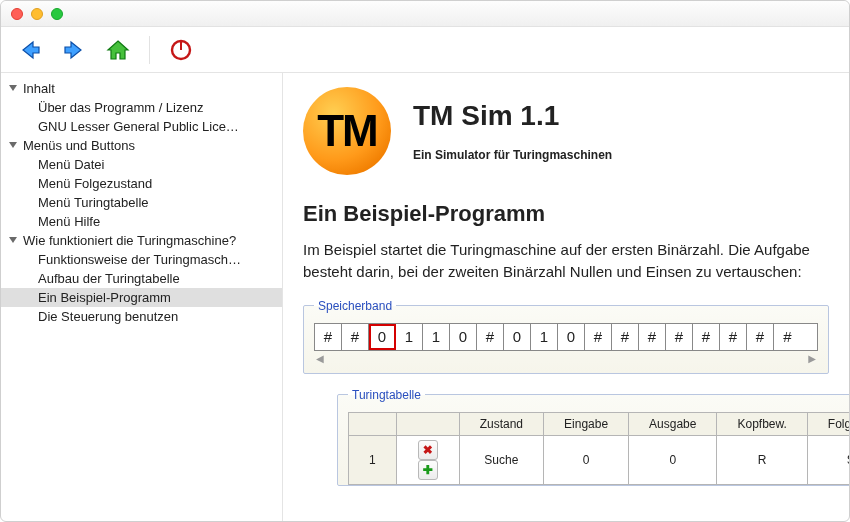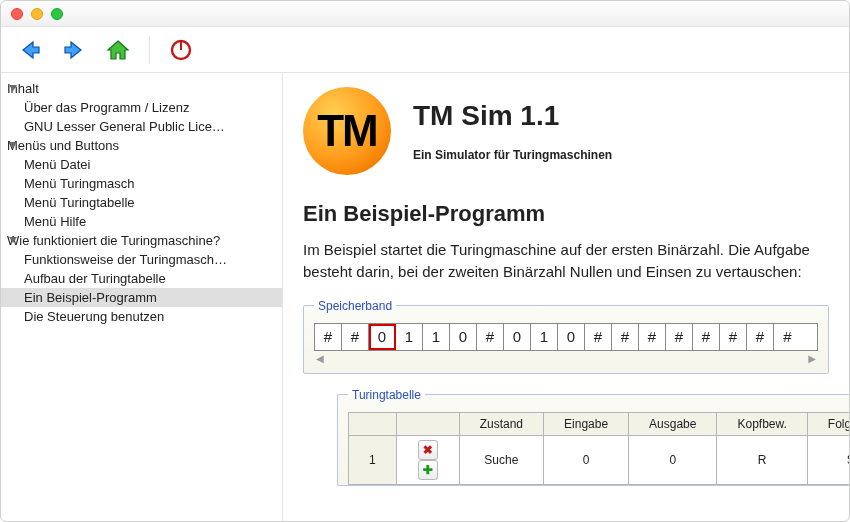--- a/index.html
+++ b/index.html
@@ -12,22 +12,22 @@
   .tl.yellow{ background:#ffbd2e; border:1px solid #e0a020; }
   .tl.green{ background:#28c840; border:1px solid #17a82c; }
   .toolbar { height: 46px; display:flex; align-items:center; padding: 0 12px; gap: 10px; border-bottom: 1px solid #e4e4e4; background:#fff; }
   .tbtn { width:34px; height:34px; display:flex; align-items:center; justify-content:center; }
   .sep { width:1px; height:28px; background:#e2e2e2; margin: 0 4px; }
   .body { flex:1; display:flex; overflow:hidden; }
   .sidebar { width: 282px; border-right: 1px solid #e4e4e4; padding: 6px 0; overflow:auto; }
   .tree { list-style:none; }
   .tree li { line-height: 19px; }
   .row { display:flex; align-items:center; padding: 0 8px 0 4px; cursor:default; white-space:nowrap; overflow:hidden; text-overflow:ellipsis; }
-  .row.child { padding-left: 23px; }
-  .row.parent { padding-left: 6px; position:relative; }
+  .row.child { padding-left: 37px; }
+  .row.parent { padding-left: 22px; position:relative; }
   .row.parent::before { content:""; position:absolute; left:8px; top:6px; width:0;height:0; border-left:4px solid transparent; border-right:4px solid transparent; border-top:6px solid #6a6a6a; }
   .row.selected { background:#dfdfdf; }
   .content { flex:1; overflow:auto; padding: 14px 20px 10px 20px; }
   .hero { display:flex; align-items:center; gap: 22px; margin-bottom: 26px; }
   .logo { width:88px; height:88px; border-radius:50%; background: radial-gradient(circle at 35% 30%, #ffcf52, #ff9a1a 55%, #f07d00 80%); display:flex; align-items:center; justify-content:center; font-size:44px; font-weight:600; color:#000; font-family: Arial, sans-serif; letter-spacing:-2px; }
   .hero h1 { font-size: 28px; font-weight:700; margin-bottom:4px; }
   .hero .sub { font-size:12px; font-weight:700;margin-top:16px; }
   h2.section { font-size:22px; font-weight:700; margin: 6px 0 12px 0; }
   p.lead { font-size:15px; line-height:1.45; margin-bottom: 16px; }
   fieldset.panel { border:1px solid #b9c6e0; border-radius:2px; background: linear-gradient(#fbfbf6,#f6f5eb); padding: 10px 10px 6px 10px; margin-bottom: 14px; }
@@ -103,21 +103,21 @@
               <span>Menüs und Buttons</span>
             </div>
           </li>
         <li>
             <div class="row child">
               <span>Menü Datei</span>
             </div>
           </li>
         <li>
             <div class="row child">
-              <span>Menü Turingmasch</span>
+              <span>Menü Folgezustand</span>
             </div>
           </li>
         <li>
             <div class="row child">
               <span>Menü Turingtabelle</span>
             </div>
           </li>
         <li>
             <div class="row child">
               <span>Menü Hilfe</span>

